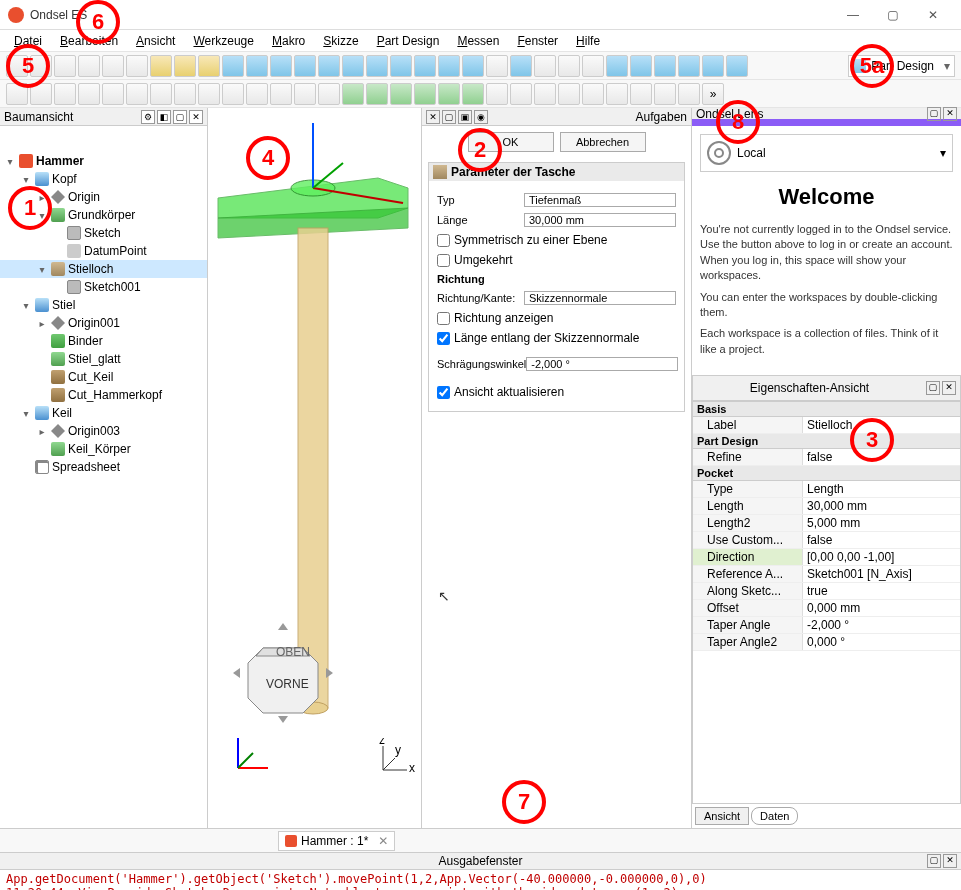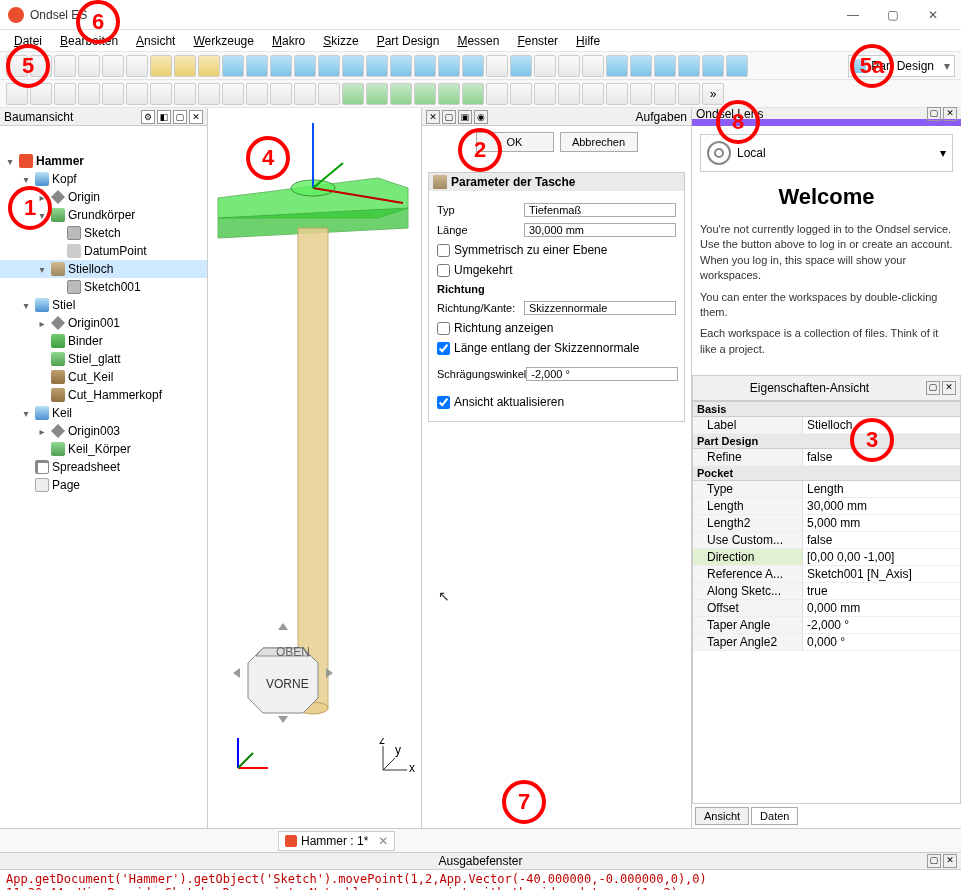--- a/index.html
+++ b/index.html
@@ -48,22 +48,22 @@
 .ic.page { background: #eee; border: 1px solid #aaa; }
 
 .viewport { flex: 1; background: #fff; position: relative; }
 .viewport svg { position: absolute; }
 
 .taskpanel { width: 270px; background: #fff; border-left: 1px solid #ccc; display: flex; flex-direction: column; }
 .task-hdr { height: 18px; background: #f0f0f0; border-bottom: 1px solid #ccc; display: flex; align-items: center; padding: 0 4px; font-size: 11px; }
 .task-hdr .btns { display: flex; gap: 2px; margin-right: auto; }
 .task-hdr .btns span { width: 14px; height: 14px; border: 1px solid #999; text-align: center; font-size: 9px; line-height: 12px; }
 .task-buttons { display: flex; gap: 6px; padding: 6px 10px; justify-content: center; }
-.task-buttons button { width: 78px; height: 20px; background: #f5f5f5; border: 1px solid #aaa; font-size: 11px; }
-.task-section { border: 1px solid #ccc; margin: 14px 6px; }
+.task-buttons button { width: 86px; height: 20px; background: #f5f5f5; border: 1px solid #aaa; font-size: 11px; }
+.task-section { border: 1px solid #ccc; margin: 4px 6px; }
 .task-section-hdr { background: #eaeaea; padding: 2px 4px; display: flex; align-items: center; font-weight: bold; font-size: 11px; }
 .task-section-hdr .ic { width: 14px; height: 14px; margin-right: 4px; }
 .task-body { padding: 6px 8px; }
 .form-row { display: flex; align-items: center; margin: 6px 0; }
 .form-row label { width: 100px; font-size: 11px; }
 .form-row input[type=text] { flex: 1; height: 14px; border: 1px solid #aaa; padding: 0 4px; font-size: 11px; }
 .form-row input[type=checkbox] { margin-right: 4px; }
 .form-group { margin-top: 4px; }
 .form-group-title { font-weight: bold; font-size: 11px; margin: 4px 0; }
 
@@ -80,21 +80,21 @@
 
 .props-hdr { height: 26px; background: #f0f0f0; border: 1px solid #ccc; padding: 0 4px; display: flex; align-items: center; font-size: 11px; margin-top: 4px; }
 .props { flex: 1; overflow: auto; border: 1px solid #ccc; }
 .prop-group { background: #e8e8e8; font-weight: bold; padding: 1px 4px; font-size: 11px; border-bottom: 1px solid #ccc; }
 .prop-row { display: flex; border-bottom: 1px solid #eee; font-size: 11px; }
 .prop-row .k { width: 110px; padding: 1px 2px 1px 14px; background: #f5f5f5; border-right: 1px solid #ddd; overflow: hidden; text-overflow: ellipsis; white-space: nowrap; }
 .prop-row .v { flex: 1; padding: 1px 4px; }
 .prop-row.active .k { background: #e0f0d0; }
 .prop-tabs { display: flex; padding: 3px; gap: 2px; }
 .prop-tabs button { padding: 2px 8px; border: 1px solid #aaa; background: #f0f0f0; font-size: 11px; }
-.prop-tabs button.active { background: #fff; }
+.prop-tabs button.active { background: #fff; border-radius: 8px; }
 
 .doctab { height: 24px; background: #f8f8f8; border-top: 1px solid #ccc; display: flex; align-items: center; padding: 0 8px; }
 .doctab-item { background: #fff; border: 1px solid #ccc; padding: 2px 6px; display: flex; align-items: center; gap: 4px; font-size: 11px; margin-left: 270px; }
 .doctab-item .ic { width: 12px; height: 12px; background: #e94f2e; border-radius: 2px; }
 .doctab-item .x { color: #888; margin-left: 6px; }
 
 .output-hdr { height: 18px; background: #f0f0f0; border-top: 1px solid #ccc; border-bottom: 1px solid #ccc; padding: 0 4px; display: flex; align-items: center; font-size: 11px; justify-content: center; position: relative; }
 .output-hdr .btns { position: absolute; right: 4px; display: flex; gap: 2px; }
 .output-hdr .btns span { width: 14px; height: 14px; border: 1px solid #999; font-size: 9px; text-align: center; }
 .output { height: 68px; background: #fff; font-family: Consolas, monospace; font-size: 12px; color: #c00000; padding: 2px 6px; overflow: hidden; white-space: pre; }
@@ -293,25 +293,20 @@
         </div>
         <div class="tree-item" style="padding-left: 36px;">
           <span class="tw"></span>
           <span class="ic pad"></span>
           <span>Keil_Körper</span>
         </div>
         <div class="tree-item" style="padding-left: 20px;">
           <span class="tw"></span>
           <span class="ic sheet"></span>
           <span>Spreadsheet</span>
-        </div>
-        <div class="tree-item" style="padding-left: 20px;">
-          <span class="tw"></span>
-          <span class="ic page"></span>
-          <span>Page</span>
         </div>
       </div>
   </div>
 
   <div class="viewport">
     <svg width="210" height="620" style="left:0;top:10px;">
 
       <polygon points="10,80 170,60 200,70 200,90 170,100 10,100" fill="#40e040" opacity="0.7" stroke="#2aa02a"></polygon>
       <polygon points="10,100 200,90 200,110 10,120" fill="#30c030" opacity="0.7" stroke="#2aa02a"></polygon>
 

